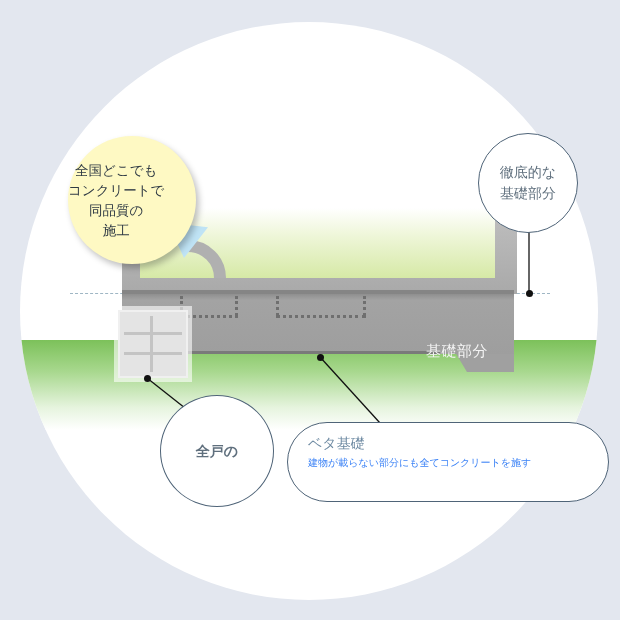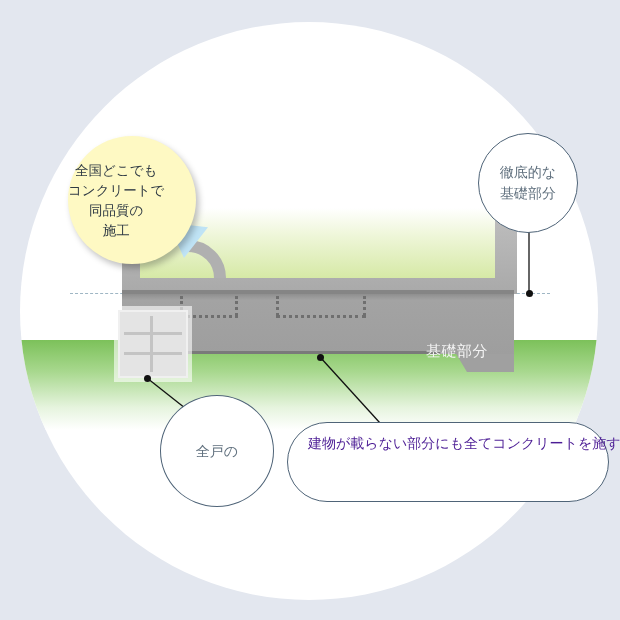--- a/index.html
+++ b/index.html
@@ -81,21 +81,21 @@
     position: absolute; border-radius: 50%; border: 1.5px solid #4f6478; background: #ffffff;
     display: flex; align-items: center; justify-content: center; text-align: center;
     color: #5f6f7d; font-size: 14px; line-height: 21px; box-sizing: border-box;
   }
   .pill {
     position: absolute; left: 287px; top: 422px; width: 322px; height: 80px;
     border: 1.5px solid #4f6478; border-radius: 40px; background: #ffffff; box-sizing: border-box;
     padding: 10px 20px;
   }
   .pill .title { color: #6a87a0; font-size: 14px; line-height: 20px; }
-  .pill .body { color: #4c1d95; font-size: 14px; line-height: 20px; white-space: nowrap; }
+  .pill .body { color: #3b82f6; font-size: 10px; line-height: 20px; white-space: nowrap; }
   .dot { position: absolute; width: 7px; height: 7px; border-radius: 50%; background: #111; }
   svg.lines { position: absolute; left: 0; top: 0; }
 </style>
 </head>
 <body>
 
 <div class="stage">
   <div class="big-circle">
     <div class="ground"></div>
   </div>
@@ -144,22 +144,23 @@
     </div>
   </div>
 
   <div class="circle-outline" style="left:478px;top:133px;width:100px;height:100px;">
     <div>
       <div>徹底的な</div>
       <div>基礎部分</div>
     </div>
   </div>
 
-  <div class="circle-outline" style="left:160px;top:395px;width:114px;height:112px;font-size:14px;">
+  <div class="circle-outline" style="left:160px;top:395px;width:114px;height:112px;font-size:14px;font-weight:bold;">
     <div>
       <div>全戸の</div>
     </div>
   </div>
 
   <div class="pill">
+    <div class="title">ベタ基礎</div>
     <div class="body">建物が載らない部分にも全てコンクリートを施す</div>
   </div>
 </div>
 
 </body></html>

